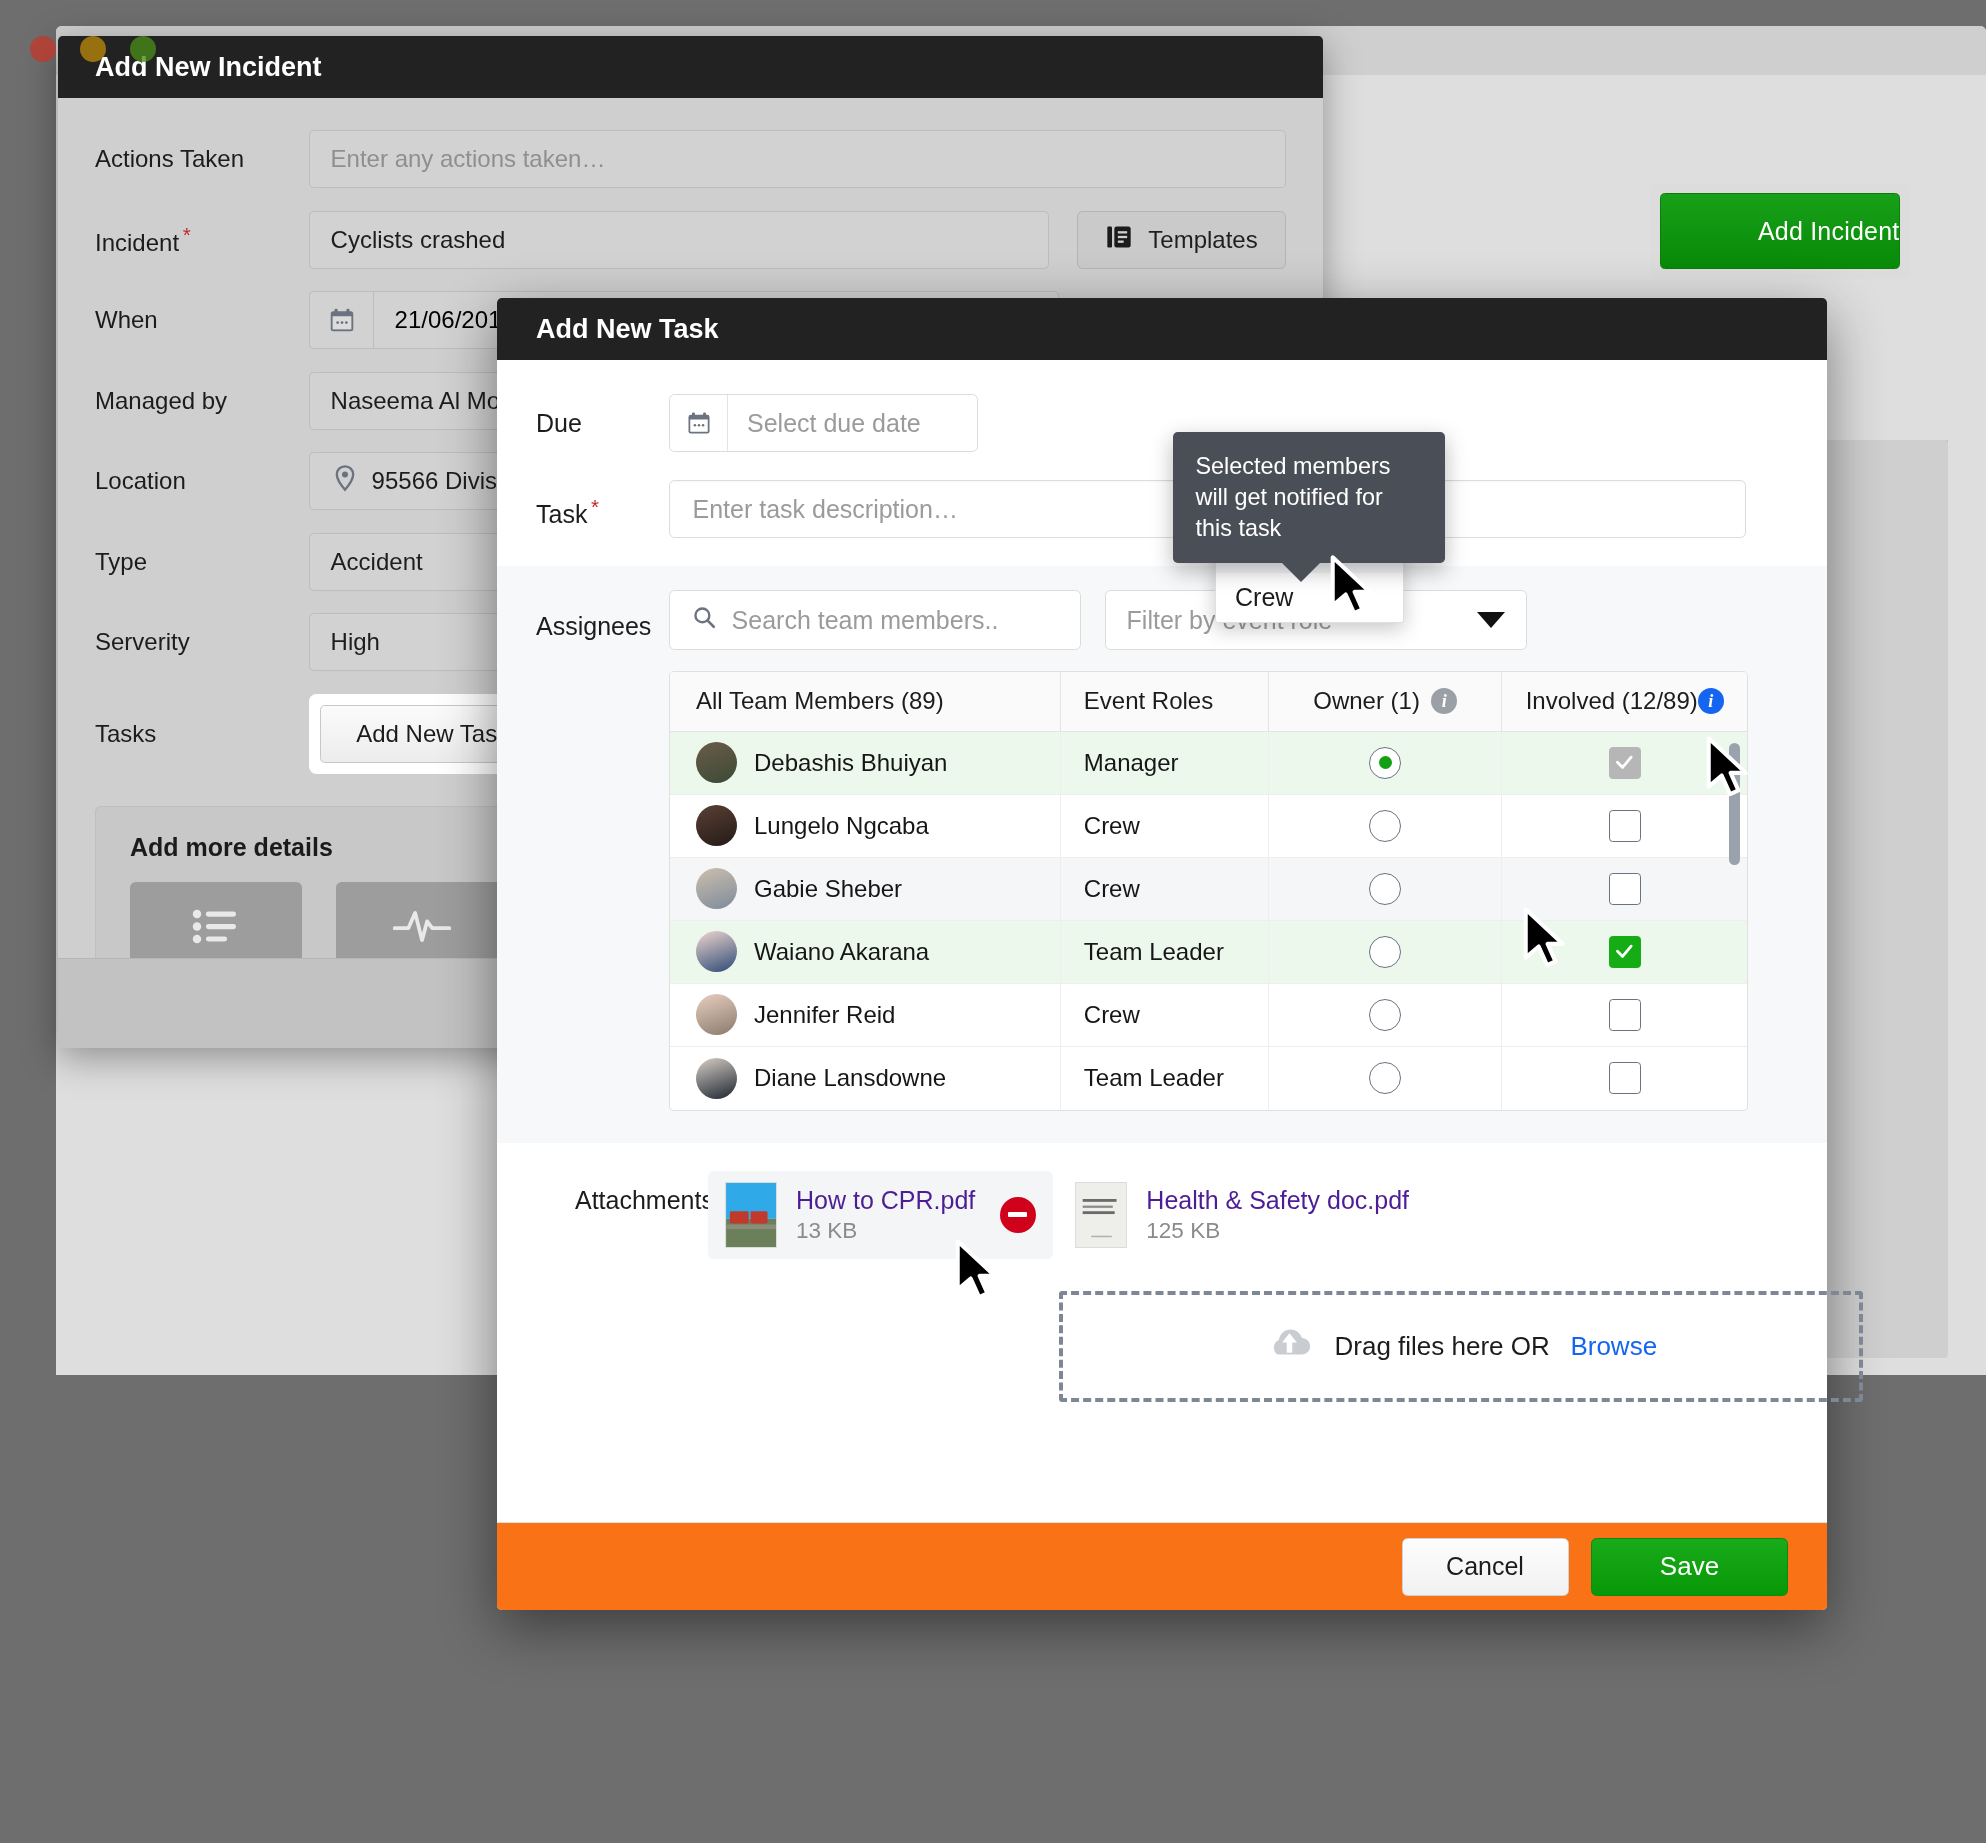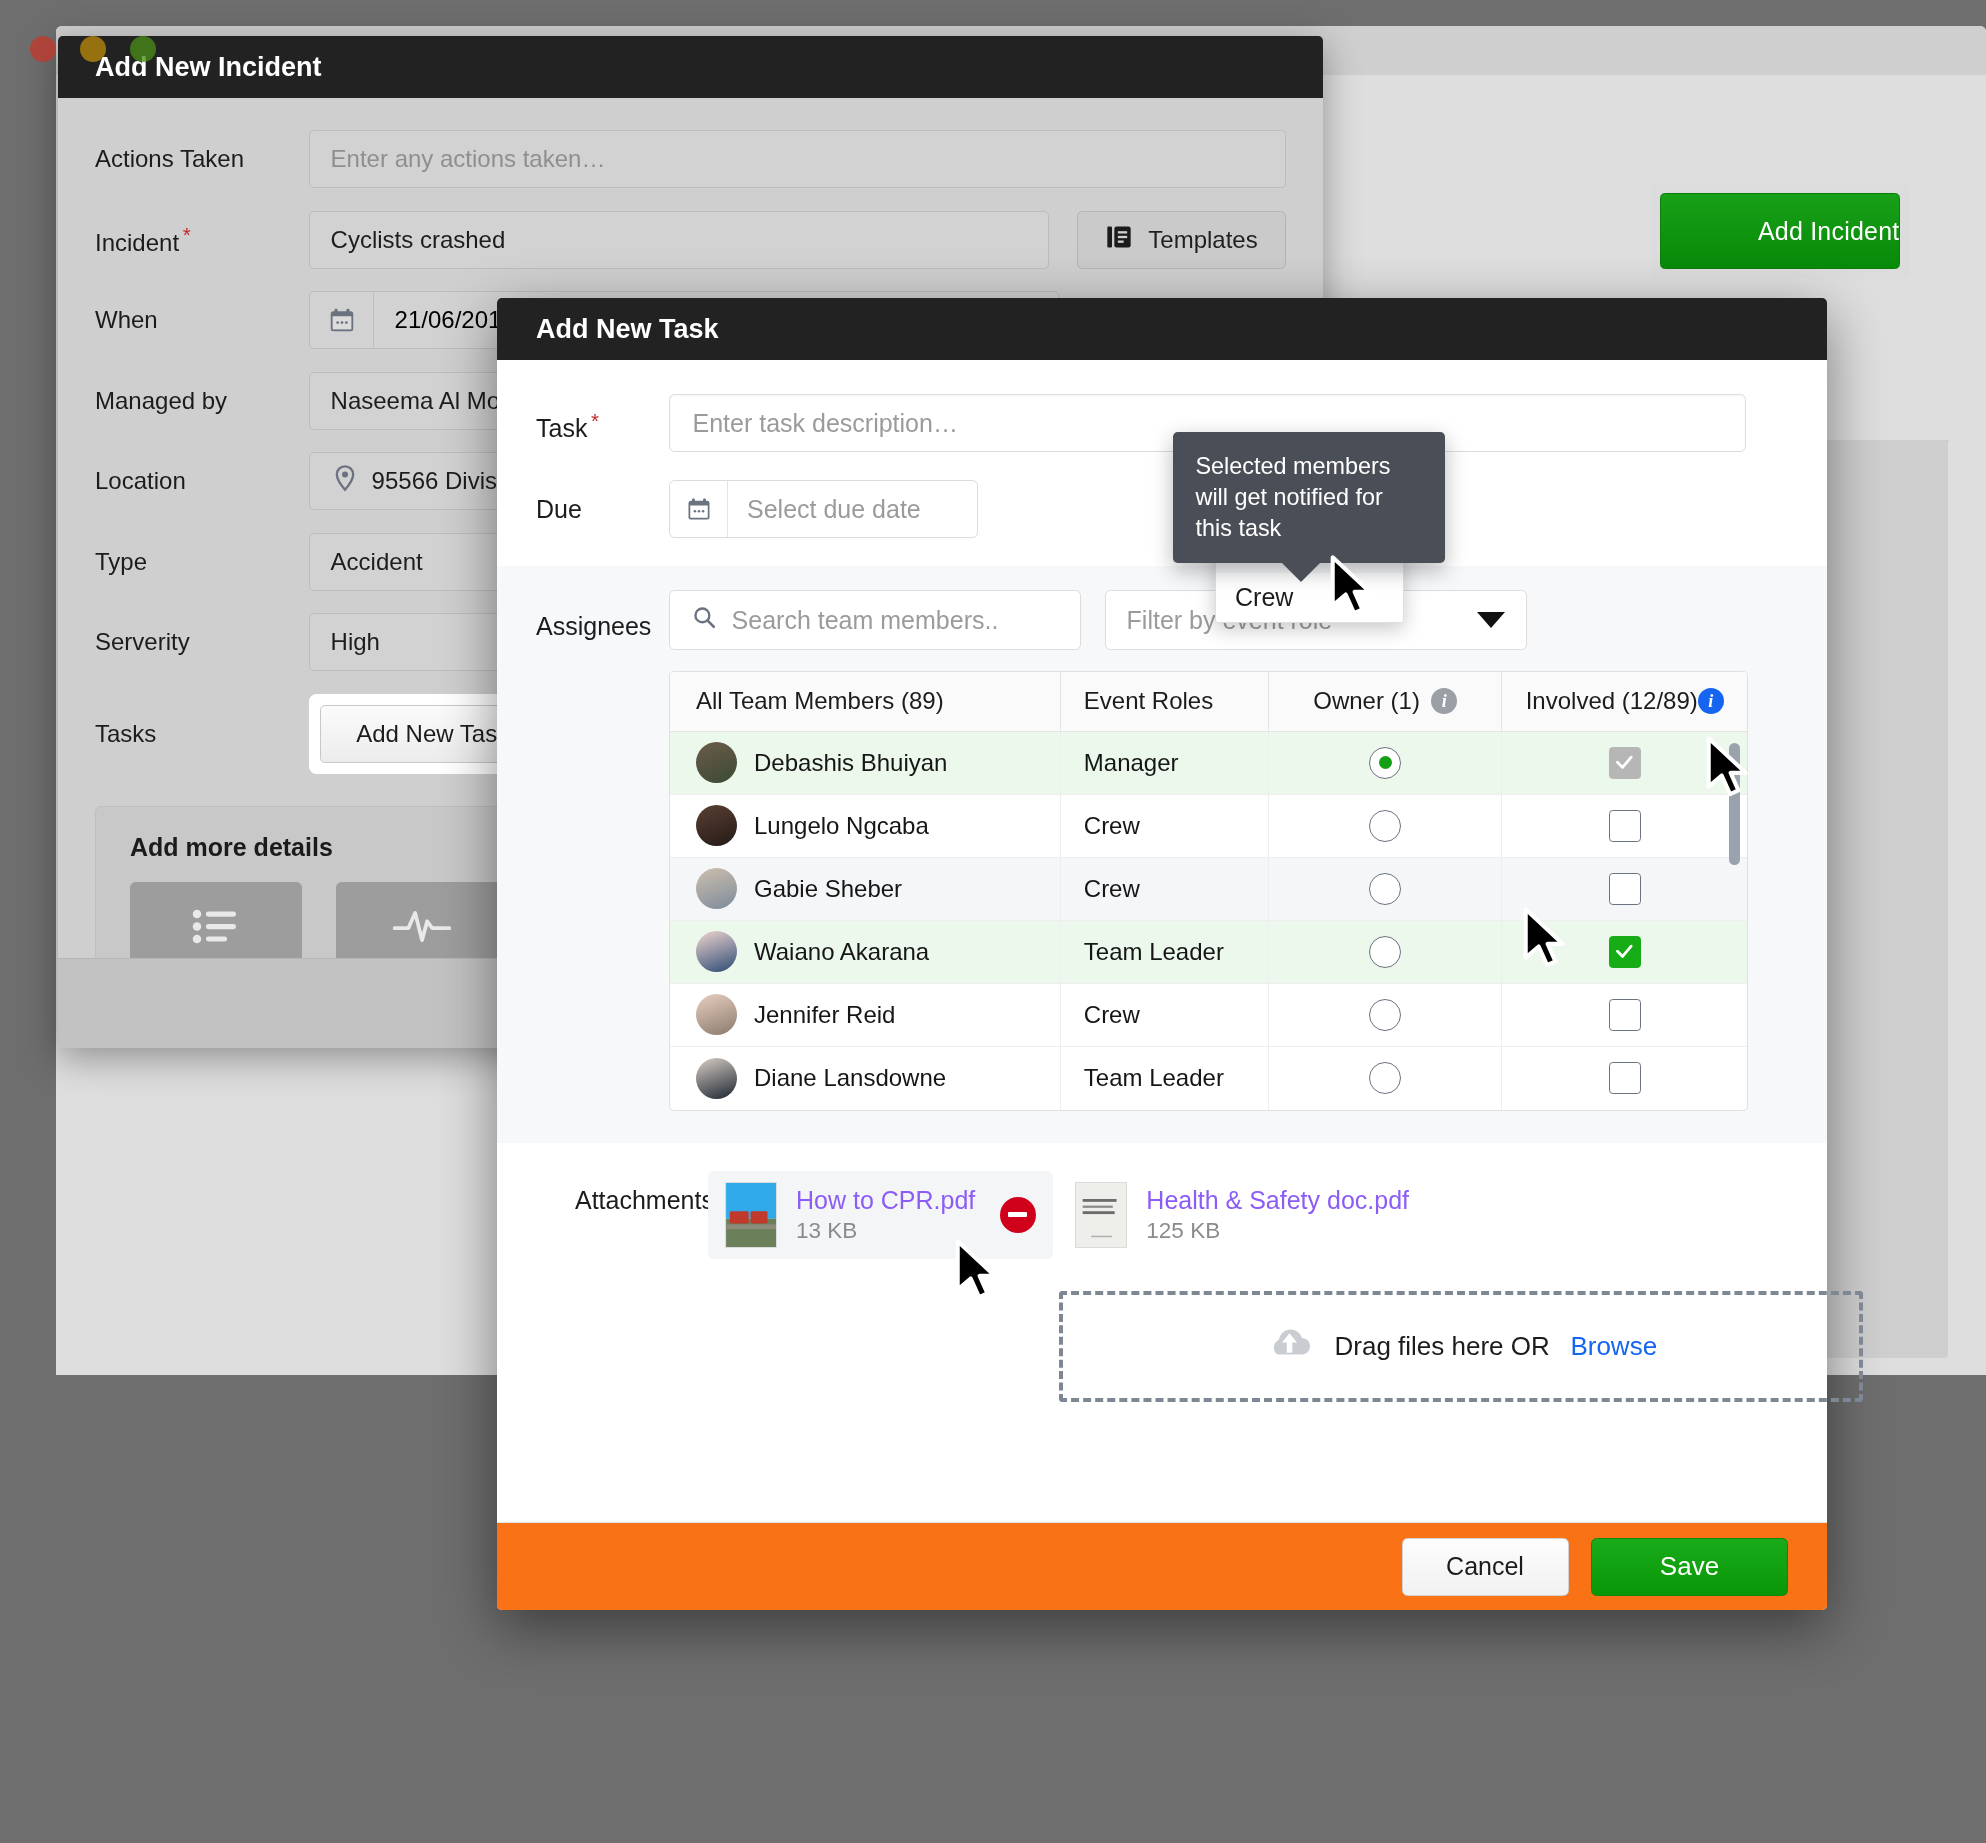--- a/index.html
+++ b/index.html
@@ -289,21 +289,21 @@
   .att-label { width: 133px; flex: none; font-size: 25px; color: #1c1c1c; padding-top: 15px; }
   .att-list { display: flex; align-items: flex-start; gap: 22.5px; }
 
   .att-card {
     display: flex; align-items: center; gap: 19px;
     background: #f4f5f7; border-radius: 5.6px; padding: 11.2px 17px;
     position: relative;
   }
   .att-card.plain { background: transparent; padding: 11.2px 0; }
   .att-thumb { width: 52px; height: 66px; flex: none; border: 0.9px solid #dcdcdc; overflow: hidden; }
-  .att-meta .fname { font-size: 25px; color: #8b5cf6; line-height: 1.25; }
+  .att-meta .fname { font-size: 25px; color: #4c1d95; line-height: 1.25; }
   .att-meta .fsize { font-size: 22.5px; color: #8b8b8b; margin-top: 1.9px; }
   .att-remove {
     width: 36px; height: 36px; border-radius: 50%; background: #d0021b;
     display: flex; align-items: center; justify-content: center; margin-left: 5.6px; cursor: pointer;
   }
   .att-remove i { display:block; width: 19px; height: 4.7px; background: #fff; border-radius: 0.9px; }
 
   .dropzone {
     margin: 32px 39px 0 39px;
     margin-left: 523px; width: 804px; height: 111px;
@@ -487,43 +487,43 @@
   </div>
 
   <div class="task-modal">
     <div class="task-header">
       <span>Add New Task</span>
     </div>
 
     <div class="task-body">
 
       <div class="t-row">
-        <div class="t-label">
-          <span>Task</span><span class="req">*</span>
-        </div>
-        <div class="t-input task-desc">
-          <span>Enter task description…</span>
-        </div>
-      </div>
-
-      <div class="t-row">
         <div class="t-label">Due</div>
         <div class="due-field">
           <div class="due-icon-box">
             <svg width="28" height="28" viewBox="0 0 24 24">
                 <rect x="3" y="5" width="18" height="16" rx="2" fill="#6b7280"></rect>
                 <rect x="4.5" y="9" width="15" height="10.5" fill="#ffffff"></rect>
                 <rect x="6" y="3" width="2.5" height="4" rx="1" fill="#6b7280"></rect>
                 <rect x="15.5" y="3" width="2.5" height="4" rx="1" fill="#6b7280"></rect>
                 <circle cx="8.5" cy="14" r="1.1" fill="#6b7280"></circle>
                 <circle cx="12" cy="14" r="1.1" fill="#6b7280"></circle>
                 <circle cx="15.5" cy="14" r="1.1" fill="#6b7280"></circle>
               </svg>
           </div>
           <div class="due-text">Select due date</div>
+        </div>
+      </div>
+
+      <div class="t-row">
+        <div class="t-label">
+          <span>Task</span><span class="req">*</span>
+        </div>
+        <div class="t-input task-desc">
+          <span>Enter task description…</span>
         </div>
       </div>
 
       <div class="assignee-panel">
         <div class="assignee-top">
           <div class="t-label mid" style="padding-top:13px">Assignees</div>
           <div class="search-box">
             <span>
               <svg width="26" height="26" viewBox="0 0 24 24">
                   <circle cx="10.5" cy="10.5" r="6.4" fill="none" stroke="#6b7280" stroke-width="2.2"></circle>

